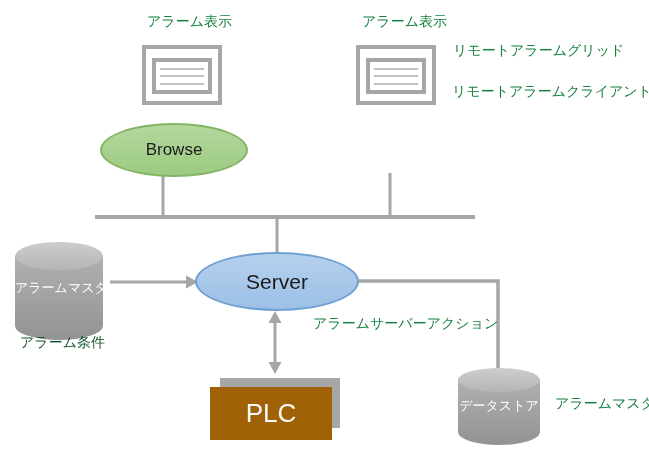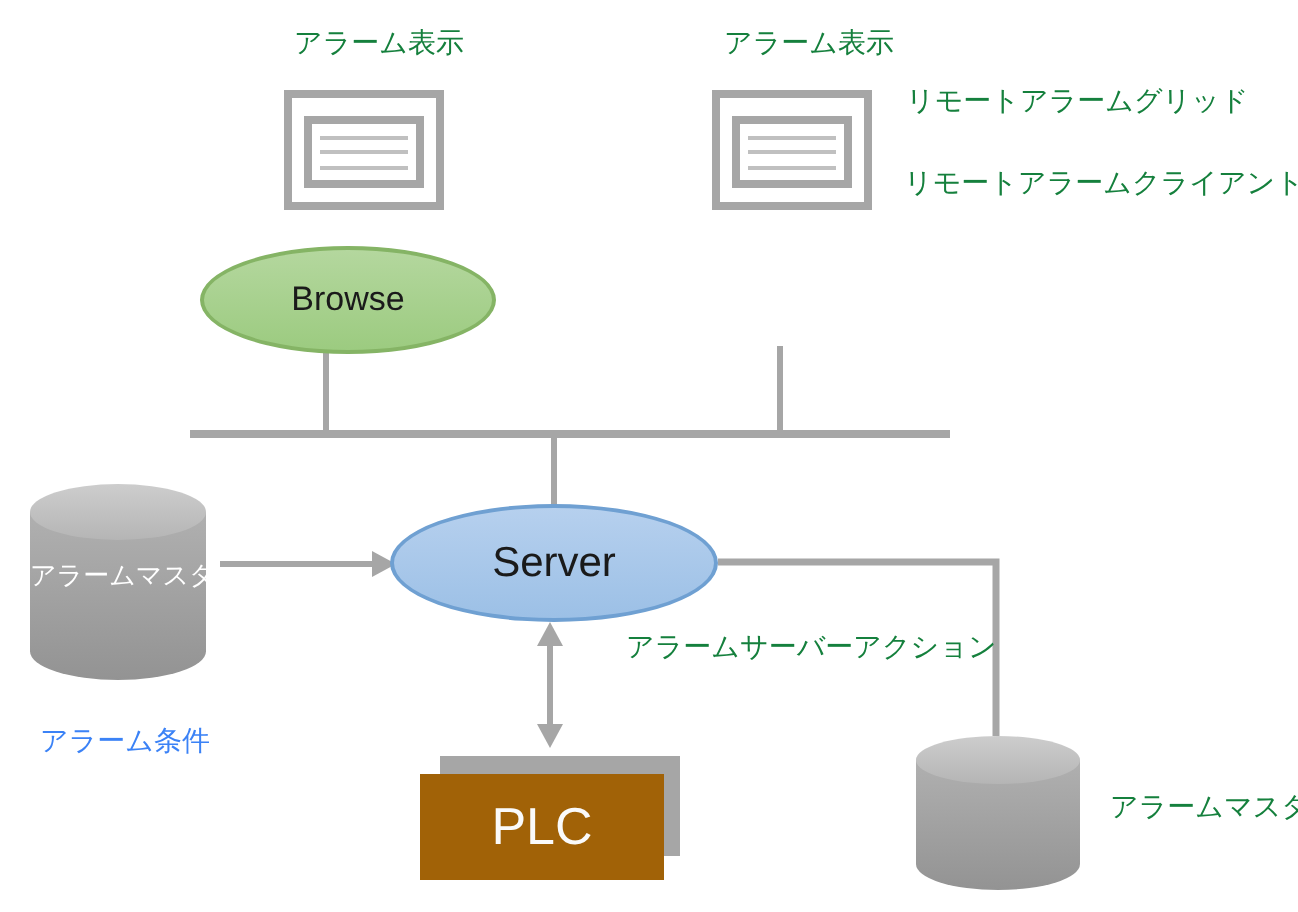--- a/index.html
+++ b/index.html
@@ -19,21 +19,21 @@
   }
 
   
   .label {
     position: absolute;
     color: #15803d;
     font-size: 14px;
     line-height: 18px;
     white-space: nowrap;
   }
-  .label.dark { color: #3b82f6; margin-top: 28px; }
+  .label.dark { color: #14532d; }
 
   
   .win-icon {
     position: absolute;
     width: 72px;
     height: 52px;
     border: 4px solid #a6a6a6;
     background: #ffffff;
   }
   .win-icon .inner {
@@ -189,17 +189,18 @@
   <div class="label" style="left:313px; top:314px;">アラームサーバーアクション</div>
 
   <div class="plc-back"></div>
   <div class="plc-front">
     <span>PLC</span>
   </div>
 
   <div class="cylinder" style="left:458px; top:368px; width:82px; height:77px;">
     <div class="cyl-body" style="top:12px; border-radius:0 0 41px 41px / 0 0 13px 13px;"></div>
     <div class="cyl-top" style="height:24px;"></div>
+    <div class="cyl-label" style="top:29px;">データストア</div>
   </div>
 
   <div class="label" style="left:555px; top:394px;">アラームマスタ</div>
 
 </div>
 
 </body></html>

